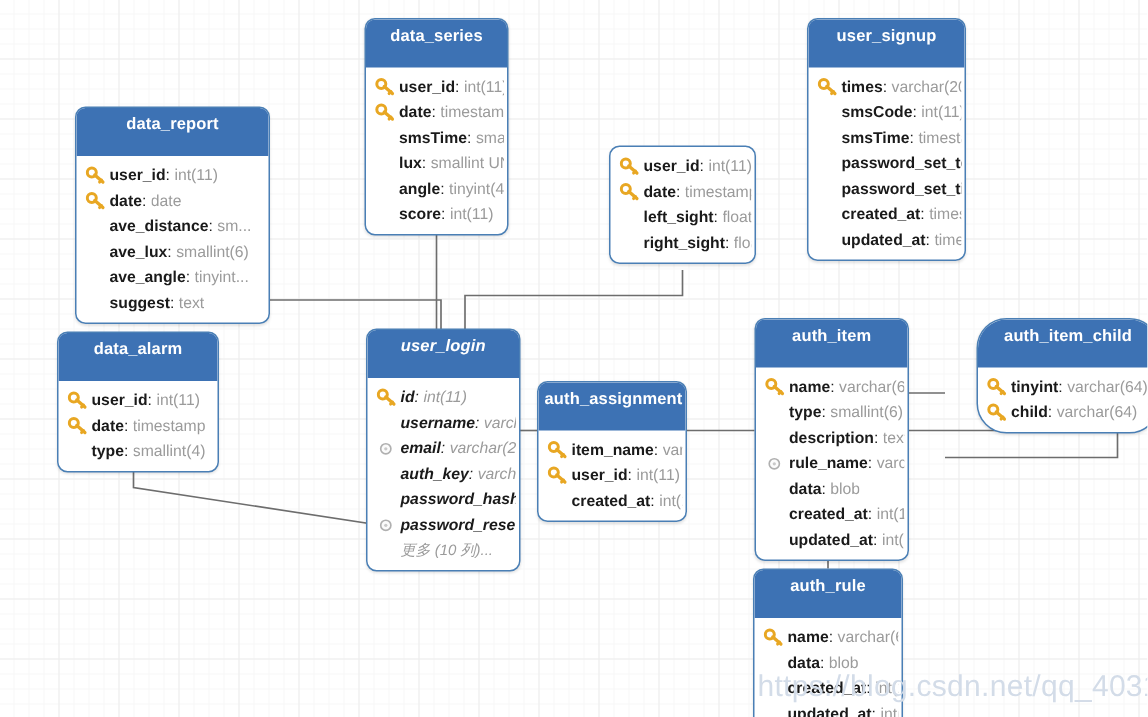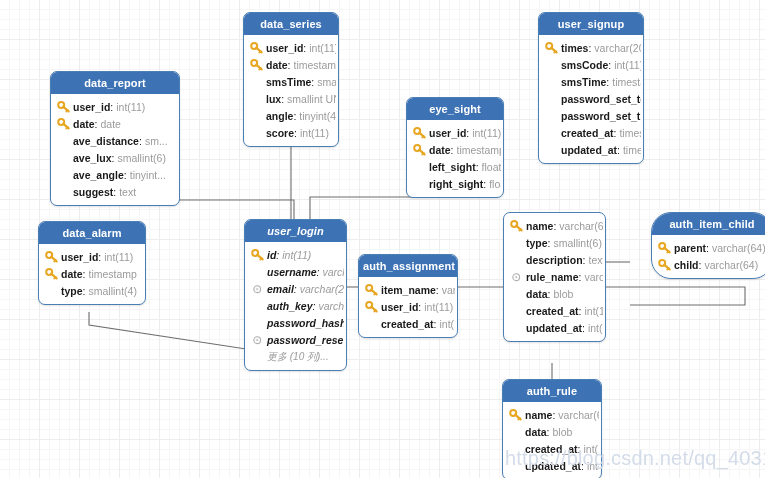--- a/index.html
+++ b/index.html
@@ -37,21 +37,21 @@
     box-shadow: 0 1px 2px rgba(0,0,0,0.12);
     overflow: hidden;
     box-sizing: border-box;
   }
   .tbl-header {
     background: #3d72b4;
     color: #ffffff;
     font-size: 11px;
     font-weight: bold;
     text-align: center;
-    padding: 5px 4px 5px 4px;
+    padding: 5px 4px 15px 4px;
     letter-spacing: 0.1px;
     line-height: 12px;
     white-space: nowrap;
     overflow: hidden;
   }
   .tbl-body {
     padding: 4px 2px 5px 2px;
   }
   .col-row {
     display: flex;
@@ -275,21 +275,20 @@
           </div>
           <div class="col-row">
             <span class="ico blank"></span>
             <span class="col-name">updated_at</span>
             <span class="col-sep">:</span>
             <span class="col-type">times...</span>
           </div>
         </div>
       </div>
       <div class="table-box" style="left: 406px; top: 97px; width: 98px;">
-        <div class="tbl-header">eye_sight</div>
         <div class="tbl-body">
           <div class="col-row">
             <span class="ico">
               <svg width="14" height="14" viewBox="0 0 14 14">
                 <circle cx="4.2" cy="5.0" r="3.0" fill="none" stroke="#e8a723" stroke-width="2"></circle>
                 <path d="M6.2 6.6 L11.6 11.4" stroke="#e8a723" stroke-width="2.2" stroke-linecap="round"></path>
                 <path d="M9.4 11.4 L10.6 10.0" stroke="#e8a723" stroke-width="2" stroke-linecap="round"></path>
               </svg>
             </span>
             <span class="col-name">user_id</span>
@@ -441,20 +440,21 @@
           </div>
           <div class="col-row">
             <span class="ico blank"></span>
             <span class="col-name">created_at</span>
             <span class="col-sep">:</span>
             <span class="col-type">int(11)</span>
           </div>
         </div>
       </div>
       <div class="table-box" style="left: 503px; top: 212px; width: 103px;">
+        <div class="tbl-header">auth_item</div>
         <div class="tbl-body">
           <div class="col-row">
             <span class="ico">
               <svg width="14" height="14" viewBox="0 0 14 14">
                 <circle cx="4.2" cy="5.0" r="3.0" fill="none" stroke="#e8a723" stroke-width="2"></circle>
                 <path d="M6.2 6.6 L11.6 11.4" stroke="#e8a723" stroke-width="2.2" stroke-linecap="round"></path>
                 <path d="M9.4 11.4 L10.6 10.0" stroke="#e8a723" stroke-width="2" stroke-linecap="round"></path>
               </svg>
             </span>
             <span class="col-name">name</span>
@@ -508,21 +508,21 @@
         <div class="tbl-header">auth_item_child</div>
         <div class="tbl-body">
           <div class="col-row">
             <span class="ico">
               <svg width="14" height="14" viewBox="0 0 14 14">
                 <circle cx="4.2" cy="5.0" r="3.0" fill="none" stroke="#e8a723" stroke-width="2"></circle>
                 <path d="M6.2 6.6 L11.6 11.4" stroke="#e8a723" stroke-width="2.2" stroke-linecap="round"></path>
                 <path d="M9.4 11.4 L10.6 10.0" stroke="#e8a723" stroke-width="2" stroke-linecap="round"></path>
               </svg>
             </span>
-            <span class="col-name">parent</span>
+            <span class="col-name">tinyint</span>
             <span class="col-sep">:</span>
             <span class="col-type">varchar(64)</span>
           </div>
           <div class="col-row">
             <span class="ico">
               <svg width="14" height="14" viewBox="0 0 14 14">
                 <circle cx="4.2" cy="5.0" r="3.0" fill="none" stroke="#e8a723" stroke-width="2"></circle>
                 <path d="M6.2 6.6 L11.6 11.4" stroke="#e8a723" stroke-width="2.2" stroke-linecap="round"></path>
                 <path d="M9.4 11.4 L10.6 10.0" stroke="#e8a723" stroke-width="2" stroke-linecap="round"></path>
               </svg>

